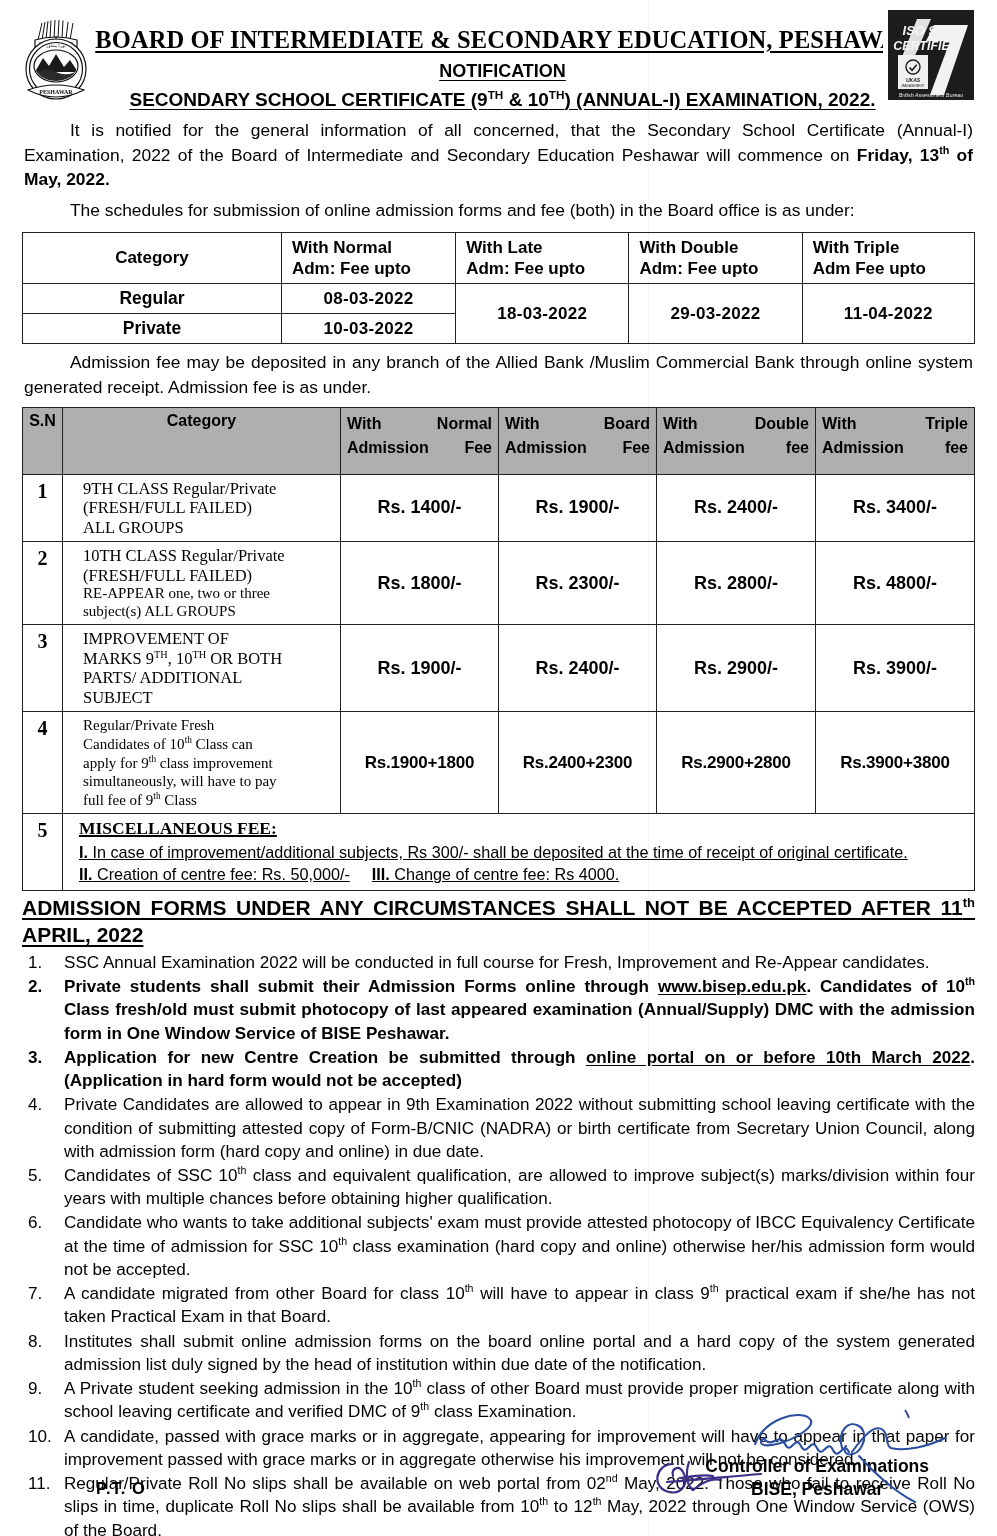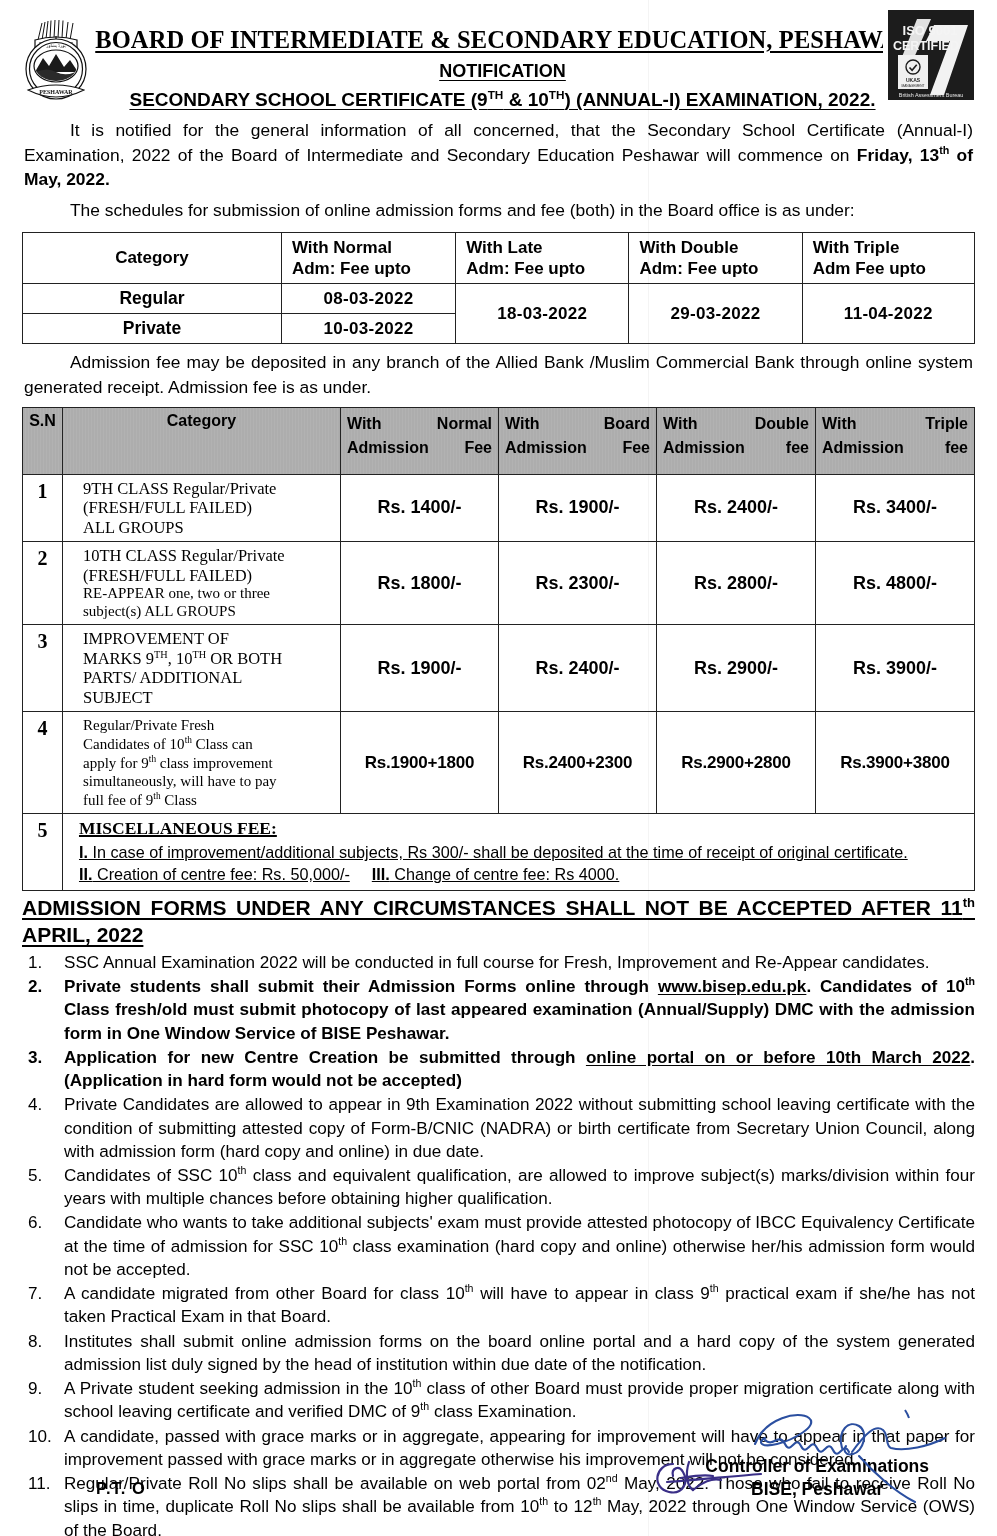--- a/index.html
+++ b/index.html
@@ -36,20 +36,21 @@
     height: 92px;
   }
   .iso-badge {
     position: absolute;
     right: -4px;
     top: 6px;
     width: 94px;
     height: 96px;
     background: #ffffff;
     border: 1px solid #fff;
+    font-style: italic;
   }
   .head-lines {
     text-align: center;
     padding-top: 26px;
   }
   .board-title {
     font-family: "Liberation Serif", serif;
     font-weight: bold;
     font-size: 24.5px;
     letter-spacing: 0.1px;

